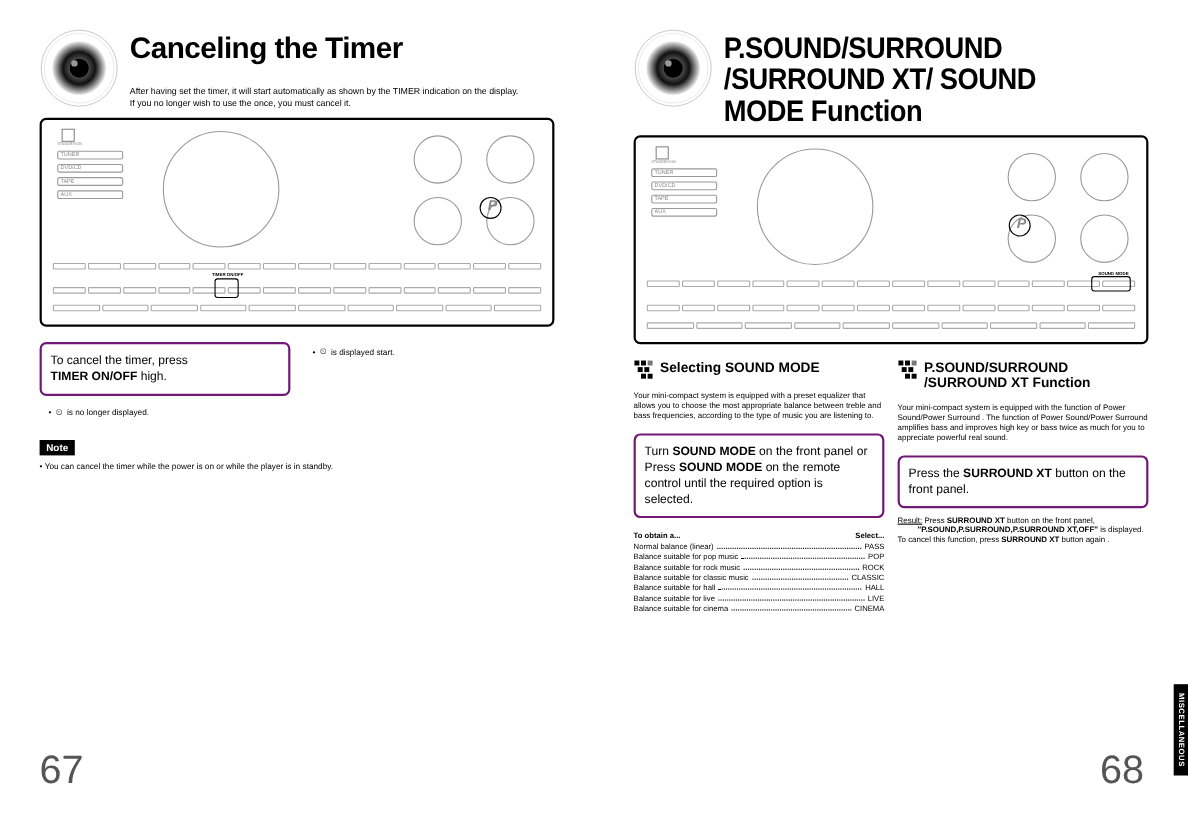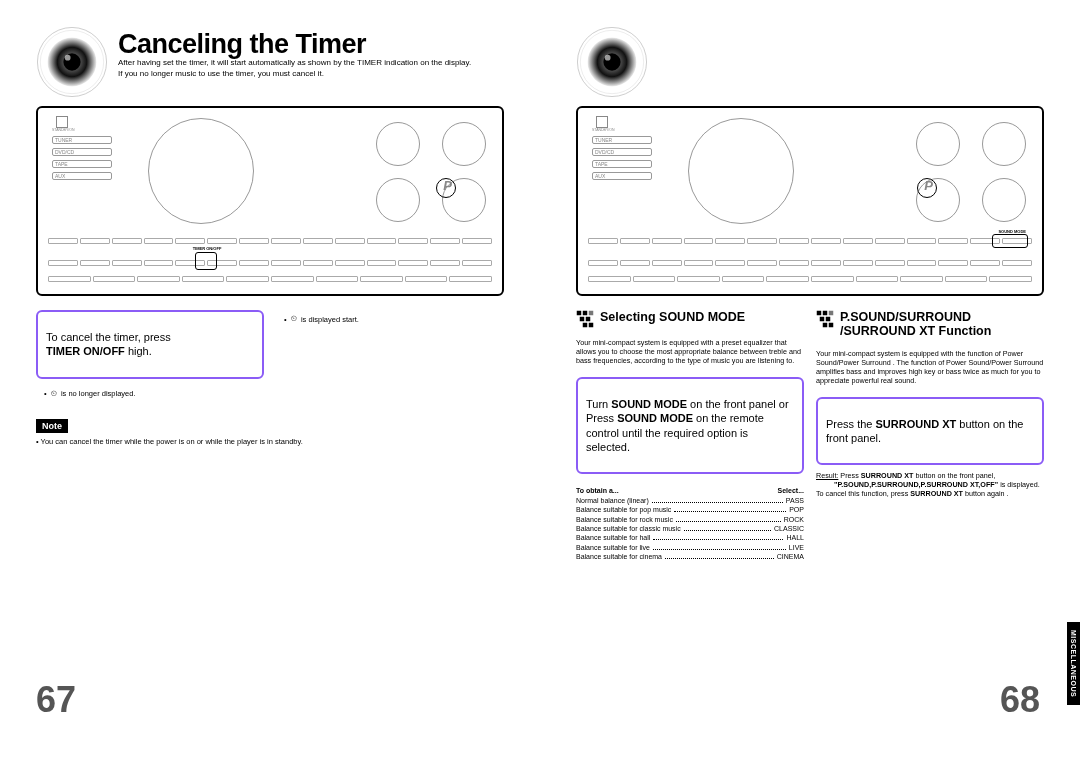--- a/index.html
+++ b/index.html
@@ -40,41 +40,41 @@
     line-height: 1.05;
     letter-spacing: -0.5px;
   }
   .page-title.condensed {
     transform: scaleX(0.92);
     transform-origin: left;
   }
   .intro-text {
     font-size: 8px;
     line-height: 1.3;
-    margin-top: 0;
+    margin-top: 20px;
   }
   .device-box {
     border: 2px solid #000;
     border-radius: 6px;
     width: 100%;
     height: 190px;
     padding: 10px;
     position: relative;
     background: #fff;
   }
   .two-col {
     display: flex;
     gap: 12px;
     margin-top: 14px;
   }
   .col { flex: 1; display: flex; flex-direction: column; gap: 6px; }
   .framed {
-    border: 2px solid #8b5cf6;
+    border: 2px solid #701a75;
     border-radius: 6px;
-    padding: 18px 8px;
+    padding: 8px 8px;
   }
   .framed .caption {
     font-size: 11px;
     line-height: 1.3;
   }
   .framed .caption b { font-weight: bold; }
   .sub-note {
     font-size: 7.5px;
     padding: 4px 8px;
     display: flex;
@@ -94,21 +94,21 @@
     margin-top: 16px;
   }
   .note-text {
     font-size: 7.5px;
     margin-top: 4px;
   }
   .page-num {
     position: absolute;
     bottom: 42px;
     font-size: 36px;
-    font-weight: 700;
+    font-weight: 400;
     color: #555;
     text-align: right;
   }
   .page-num.left { left: 36px; }
   .page-num.right { right: 40px; }
   .side-tab {
     position: absolute;
     right: 0;
     bottom: 58px;
     background: #000;
@@ -226,21 +226,21 @@
         <circle cx="50" cy="50" r="44" fill="none" stroke="#ccc" stroke-width="0.5"></circle>
         <circle cx="50" cy="50" r="34" fill="url(#g1)"></circle>
         <circle cx="50" cy="50" r="12" fill="#000"></circle>
         <circle cx="44" cy="44" r="4" fill="#fff" opacity="0.6"></circle>
       </svg>
     </div>
     <div class="title-block">
       <h1 class="page-title">Canceling the Timer</h1>
       <p class="intro-text">
         <span>After having set the timer, it will start automatically as shown by the TIMER indication on the display.</span><br>
-        <span>If you no longer music to use the timer, you must cancel it.</span>
+        <span>If you no longer wish to use the once, you must cancel it.</span>
       </p>
     </div>
   </div>
 
   <div class="device-box">
     <div class="dev-inner">
       <div class="standby">
         <div class="sq"></div>
         <div style="font-size:3.5px">STANDBY/ON</div>
       </div>
@@ -348,20 +348,23 @@
 <div class="page page-right">
   <div class="header-row">
     <div class="speaker-icon">
       <svg viewBox="0 0 100 100">
         <circle cx="50" cy="50" r="48" fill="none" stroke="#bbb" stroke-width="1"></circle>
         <circle cx="50" cy="50" r="44" fill="none" stroke="#ccc" stroke-width="0.5"></circle>
         <circle cx="50" cy="50" r="34" fill="url(#g1)"></circle>
         <circle cx="50" cy="50" r="12" fill="#000"></circle>
         <circle cx="44" cy="44" r="4" fill="#fff" opacity="0.6"></circle>
       </svg>
+    </div>
+    <div class="title-block">
+      <h1 class="page-title condensed">P.SOUND/SURROUND /SURROUND XT/ SOUND MODE Function</h1>
     </div>
   </div>
 
   <div class="device-box">
     <div class="dev-inner">
       <div class="standby">
         <div class="sq"></div>
         <div style="font-size:3.5px">STANDBY/ON</div>
       </div>
       <div class="dev-col-left" style="top:18px;">

